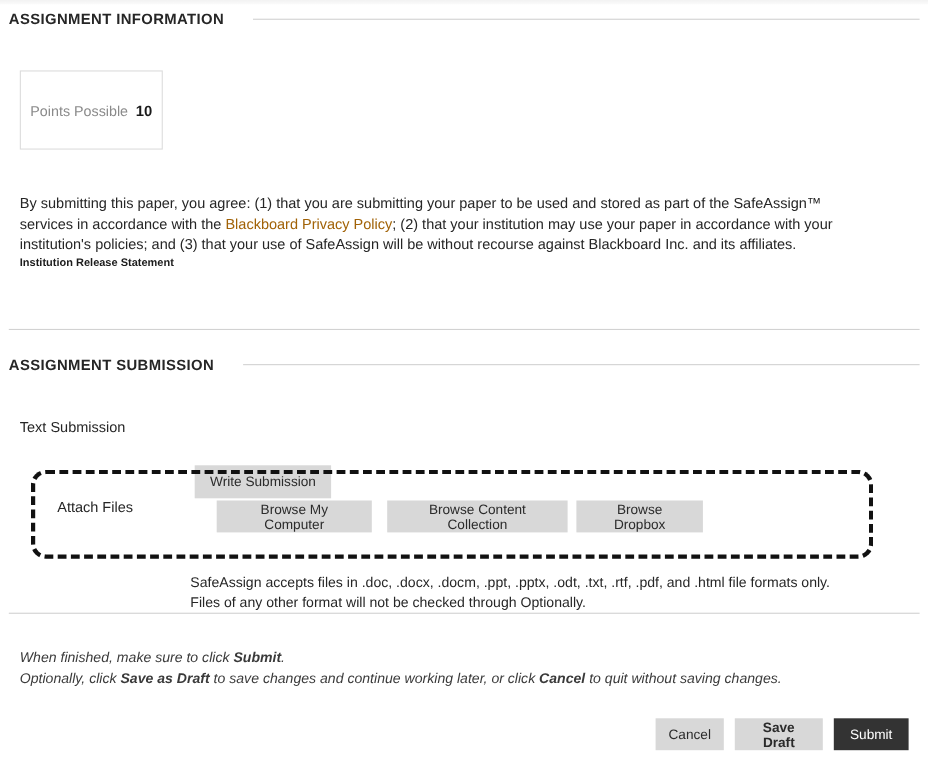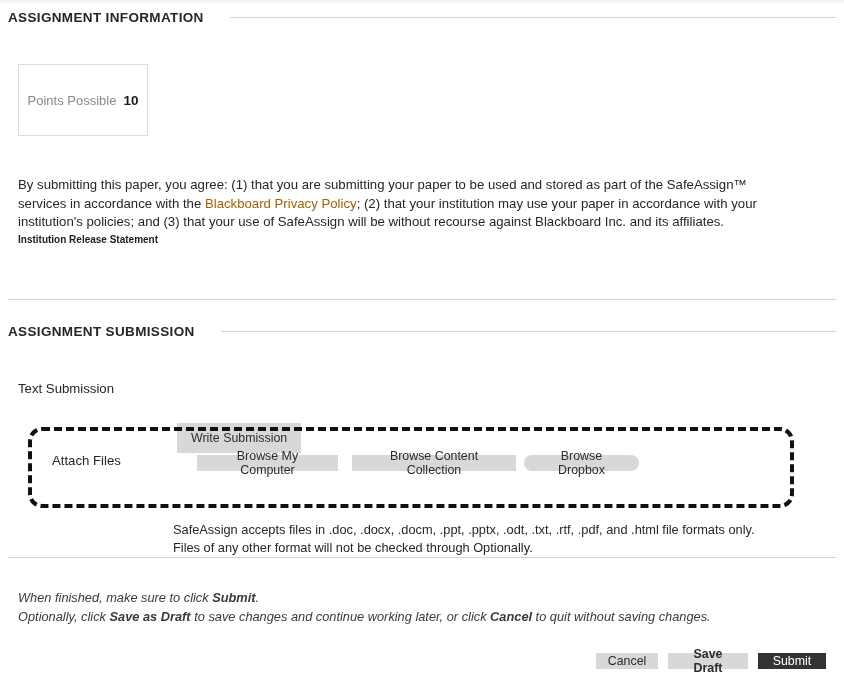--- a/index.html
+++ b/index.html
@@ -122,21 +122,21 @@
     display: inline-flex;
     align-items: center;
     justify-content: center;
     background: #d8d8d8;
     color: #2b2b2b;
     border: none;
     font-family: "Liberation Sans", sans-serif;
     font-size: 12.4px;
     cursor: pointer;
     padding: 0 14px;
-    height: 16px;
+    height: 29px;
     box-sizing: border-box;
   }
   .btn-dark {
     background: #333333;
     color: #ffffff;
   }
 
   
   .row-label {
     font-size: 13.2px;
@@ -181,21 +181,20 @@
     position: absolute;
     left: 352px;
     top: 455px;
     width: 164px;
   }
   #browse-dropbox-button {
     position: absolute;
     left: 524px;
     top: 455px;
     width: 115px;
-    border-radius: 10px;
   }
 
   
   .safeassign-note {
     position: absolute;
     left: 173px;
     top: 521px;
     width: 640px;
     font-size: 12.8px;
     line-height: 17.5px;

